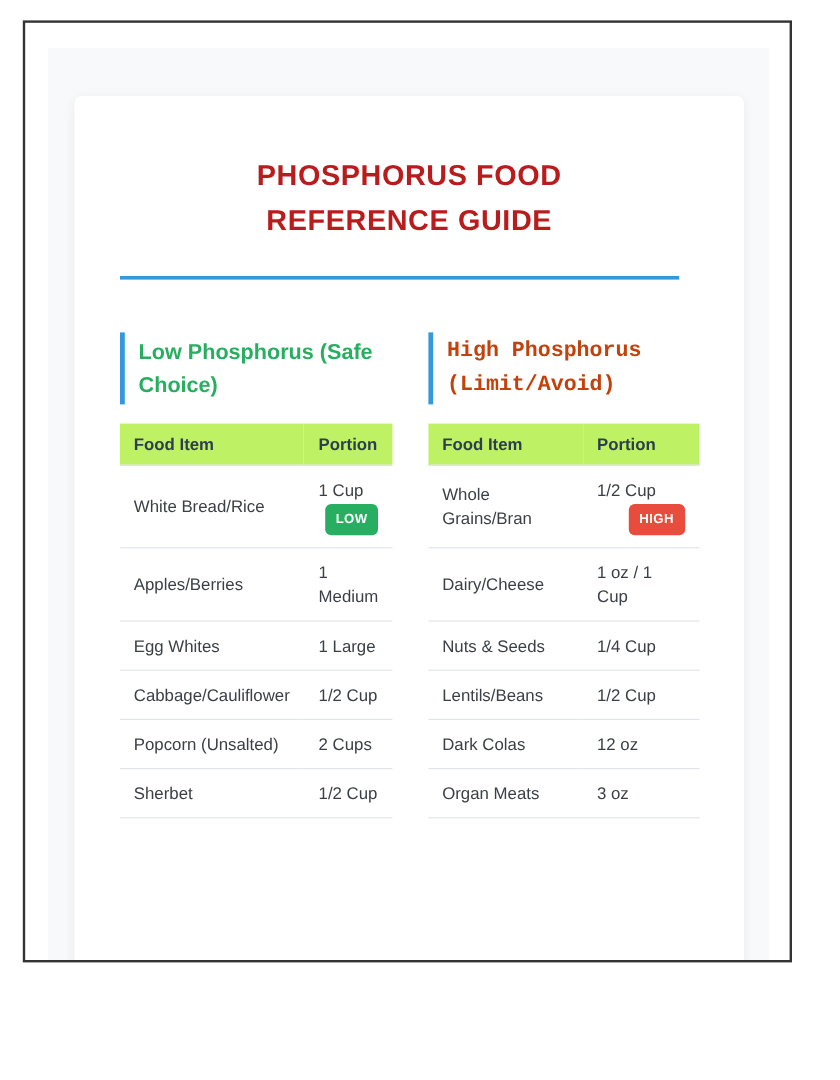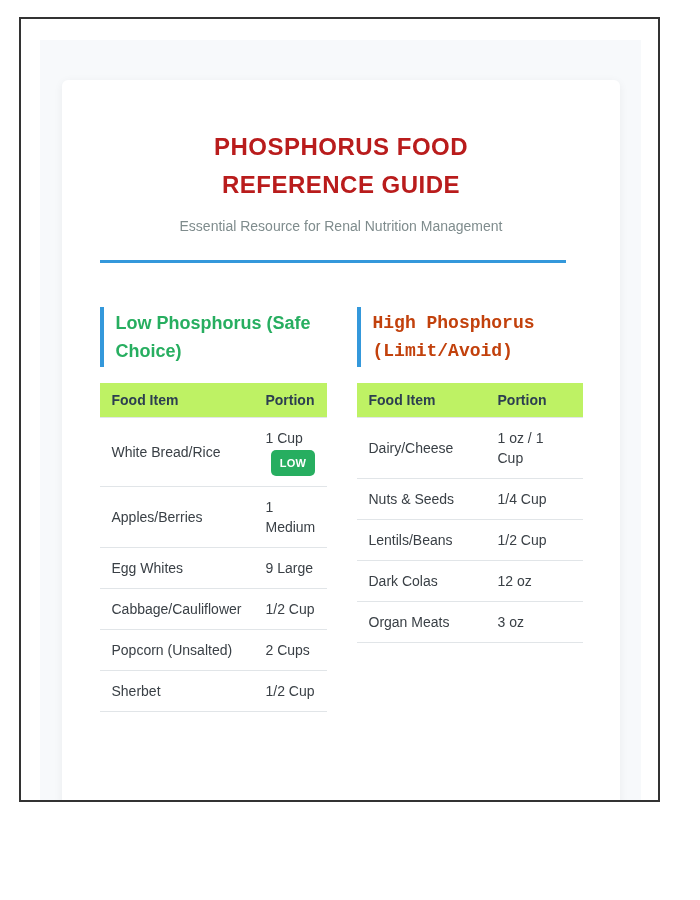--- a/index.html
+++ b/index.html
@@ -68,21 +68,20 @@
   }
 </style>
 </head>
 <body>
 
 <div class="frame">
   <div class="page-bg">
     <div class="card">
 
       <h1 class="title">PHOSPHORUS FOOD REFERENCE GUIDE</h1>
-      <p class="subtitle">Essential Resource for Renal Nutrition Management</p>
       <div class="rule"></div>
 
       <div class="columns">
 
         <section class="col-low">
           <h2 class="sec-title green">Low Phosphorus (Safe Choice)</h2>
           <table>
             <thead>
               <tr>
                 <th>Food Item</th>
@@ -98,21 +97,21 @@
                     <span class="badge low">LOW</span>
                   </div>
                 </td>
               </tr>
               <tr>
                 <td>Apples/Berries</td>
                 <td class="portion">1 Medium</td>
               </tr>
               <tr>
                 <td>Egg Whites</td>
-                <td class="portion">9 Large</td>
+                <td class="portion">1 Large</td>
               </tr>
               <tr>
                 <td>Cabbage/Cauliflower</td>
                 <td class="portion">1/2 Cup</td>
               </tr>
               <tr>
                 <td>Popcorn (Unsalted)</td>
                 <td class="portion">2 Cups</td>
               </tr>
               <tr>
@@ -126,20 +125,29 @@
         <section class="col-high">
           <h2 class="sec-title red">High Phosphorus (Limit/Avoid)</h2>
           <table>
             <thead>
               <tr>
                 <th>Food Item</th>
                 <th>Portion</th>
               </tr>
             </thead>
             <tbody>
+              <tr>
+                <td>Whole Grains/Bran</td>
+                <td class="portion">
+                  <div>1/2 Cup</div>
+                  <div class="badge-wrap">
+                    <span class="badge high">HIGH</span>
+                  </div>
+                </td>
+              </tr>
               <tr>
                 <td>Dairy/Cheese</td>
                 <td class="portion">1 oz / 1 Cup</td>
               </tr>
               <tr>
                 <td>Nuts &amp; Seeds</td>
                 <td class="portion">1/4 Cup</td>
               </tr>
               <tr>
                 <td>Lentils/Beans</td>

